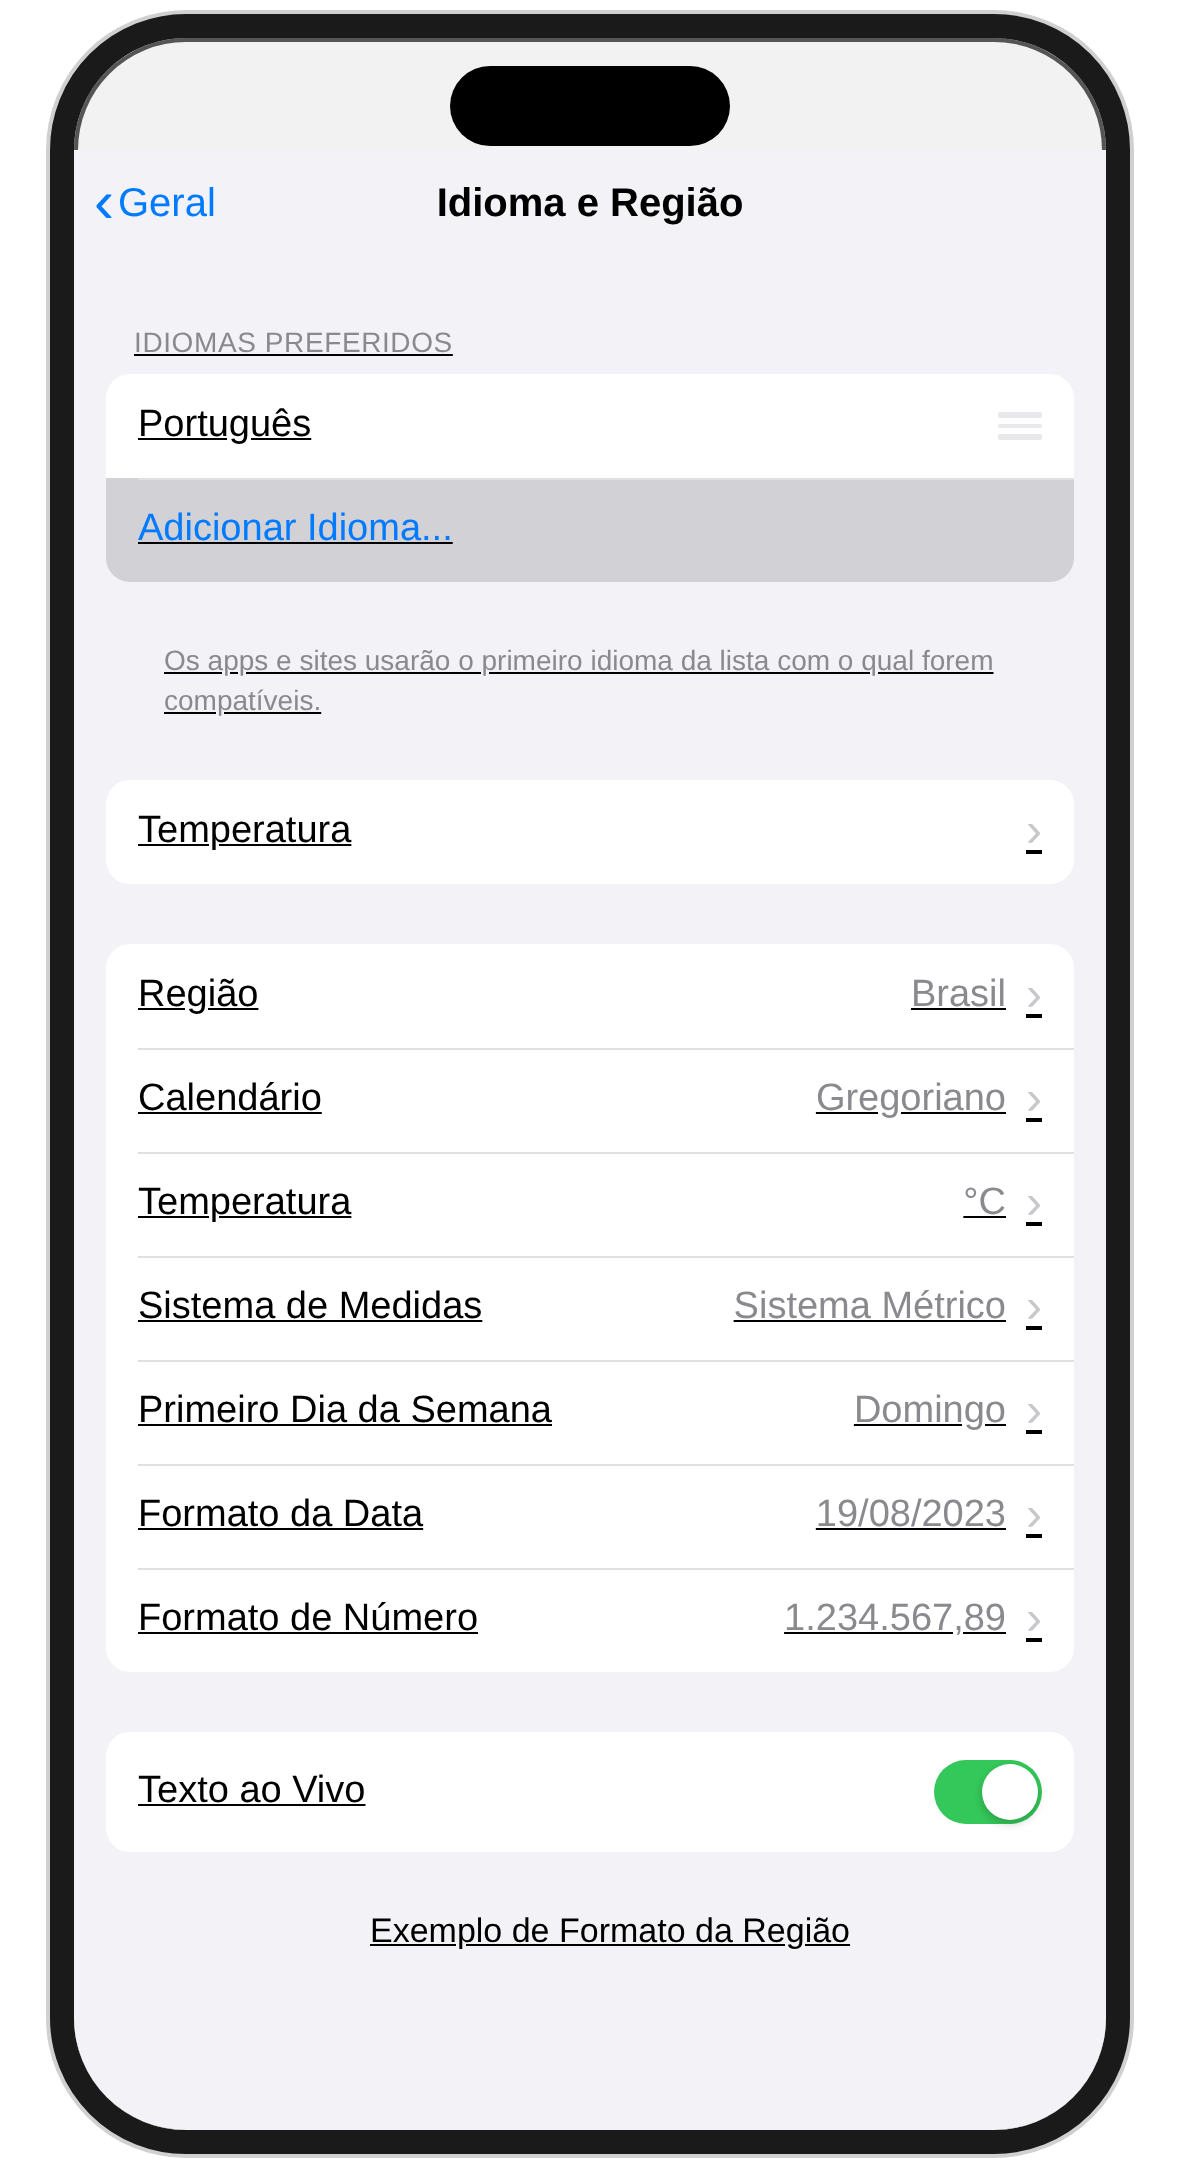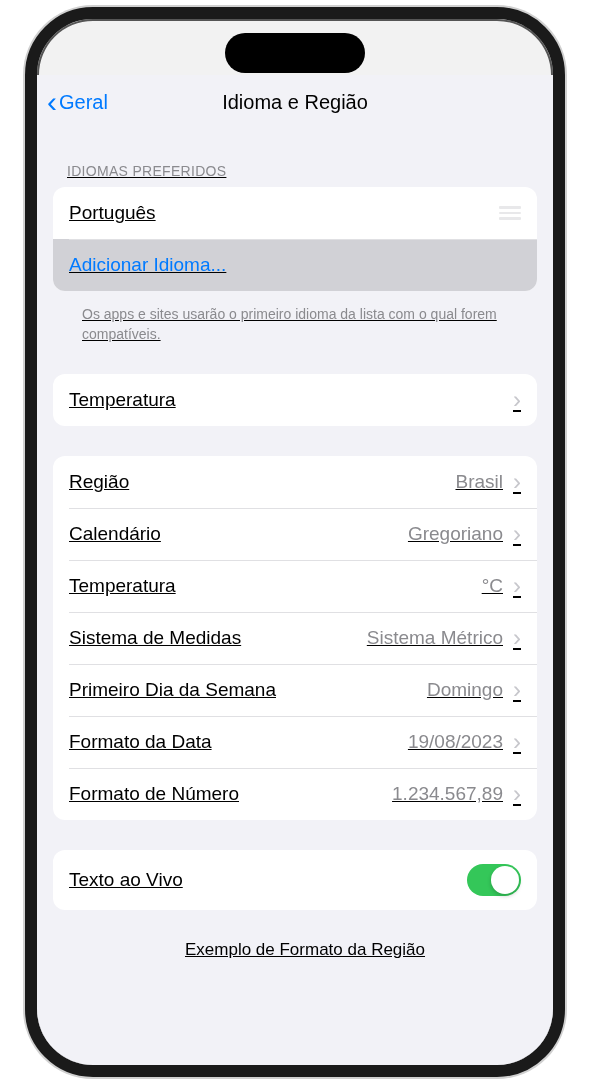--- a/index.html
+++ b/index.html
@@ -113,21 +113,21 @@
     .chevron-left {
       font-size: 30px;
       font-weight: 400;
       line-height: 1;
     }
     .nav-title {
       position: absolute;
       left: 50%;
       transform: translateX(-50%);
       font-size: 20px;
-      font-weight: 400;
+      font-weight: 700;
       color: #000;
     }
     .content {
       background: #f2f2f7;
       height: calc(100% - 110px);
       overflow: hidden;
       padding-top: 32px;
       text-decoration: underline;
     }
     .section-header {
@@ -255,21 +255,21 @@
     <div class="back-button">
       <span class="chevron-left">‹</span>
       <span>Geral</span>
     </div>
     <div class="nav-title">Idioma e Região</div>
   </div>
 
   <div class="content">
 
     <div class="section-header">IDIOMAS PREFERIDOS</div>
-    <div class="list-group" style="margin-bottom:6px;">
+    <div class="list-group" style="margin-bottom:22px;">
       <div class="list-row">
         <span class="row-label">Português</span>
         <div class="drag-handle">
             <span></span>
             <span></span>
             <span></span>
           </div>
       </div>
       <div class="list-row highlighted">
         <span class="row-label">Adicionar Idioma...</span>

